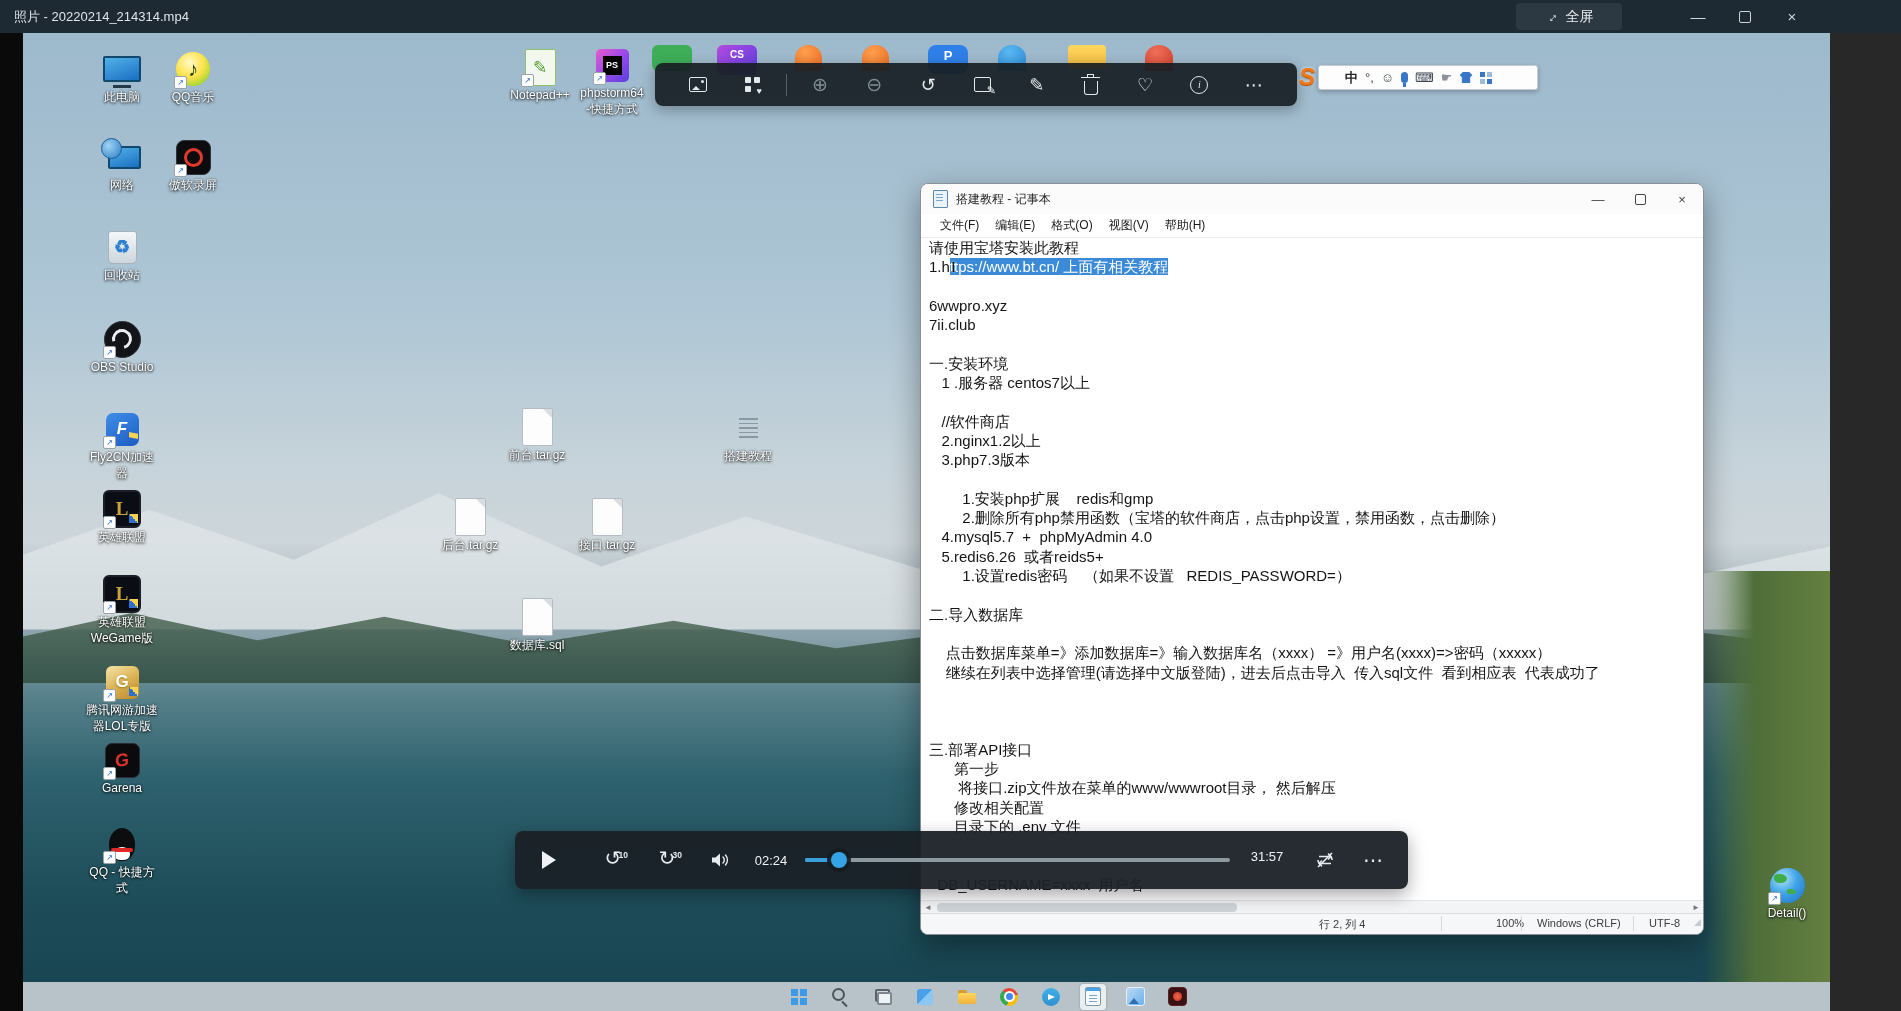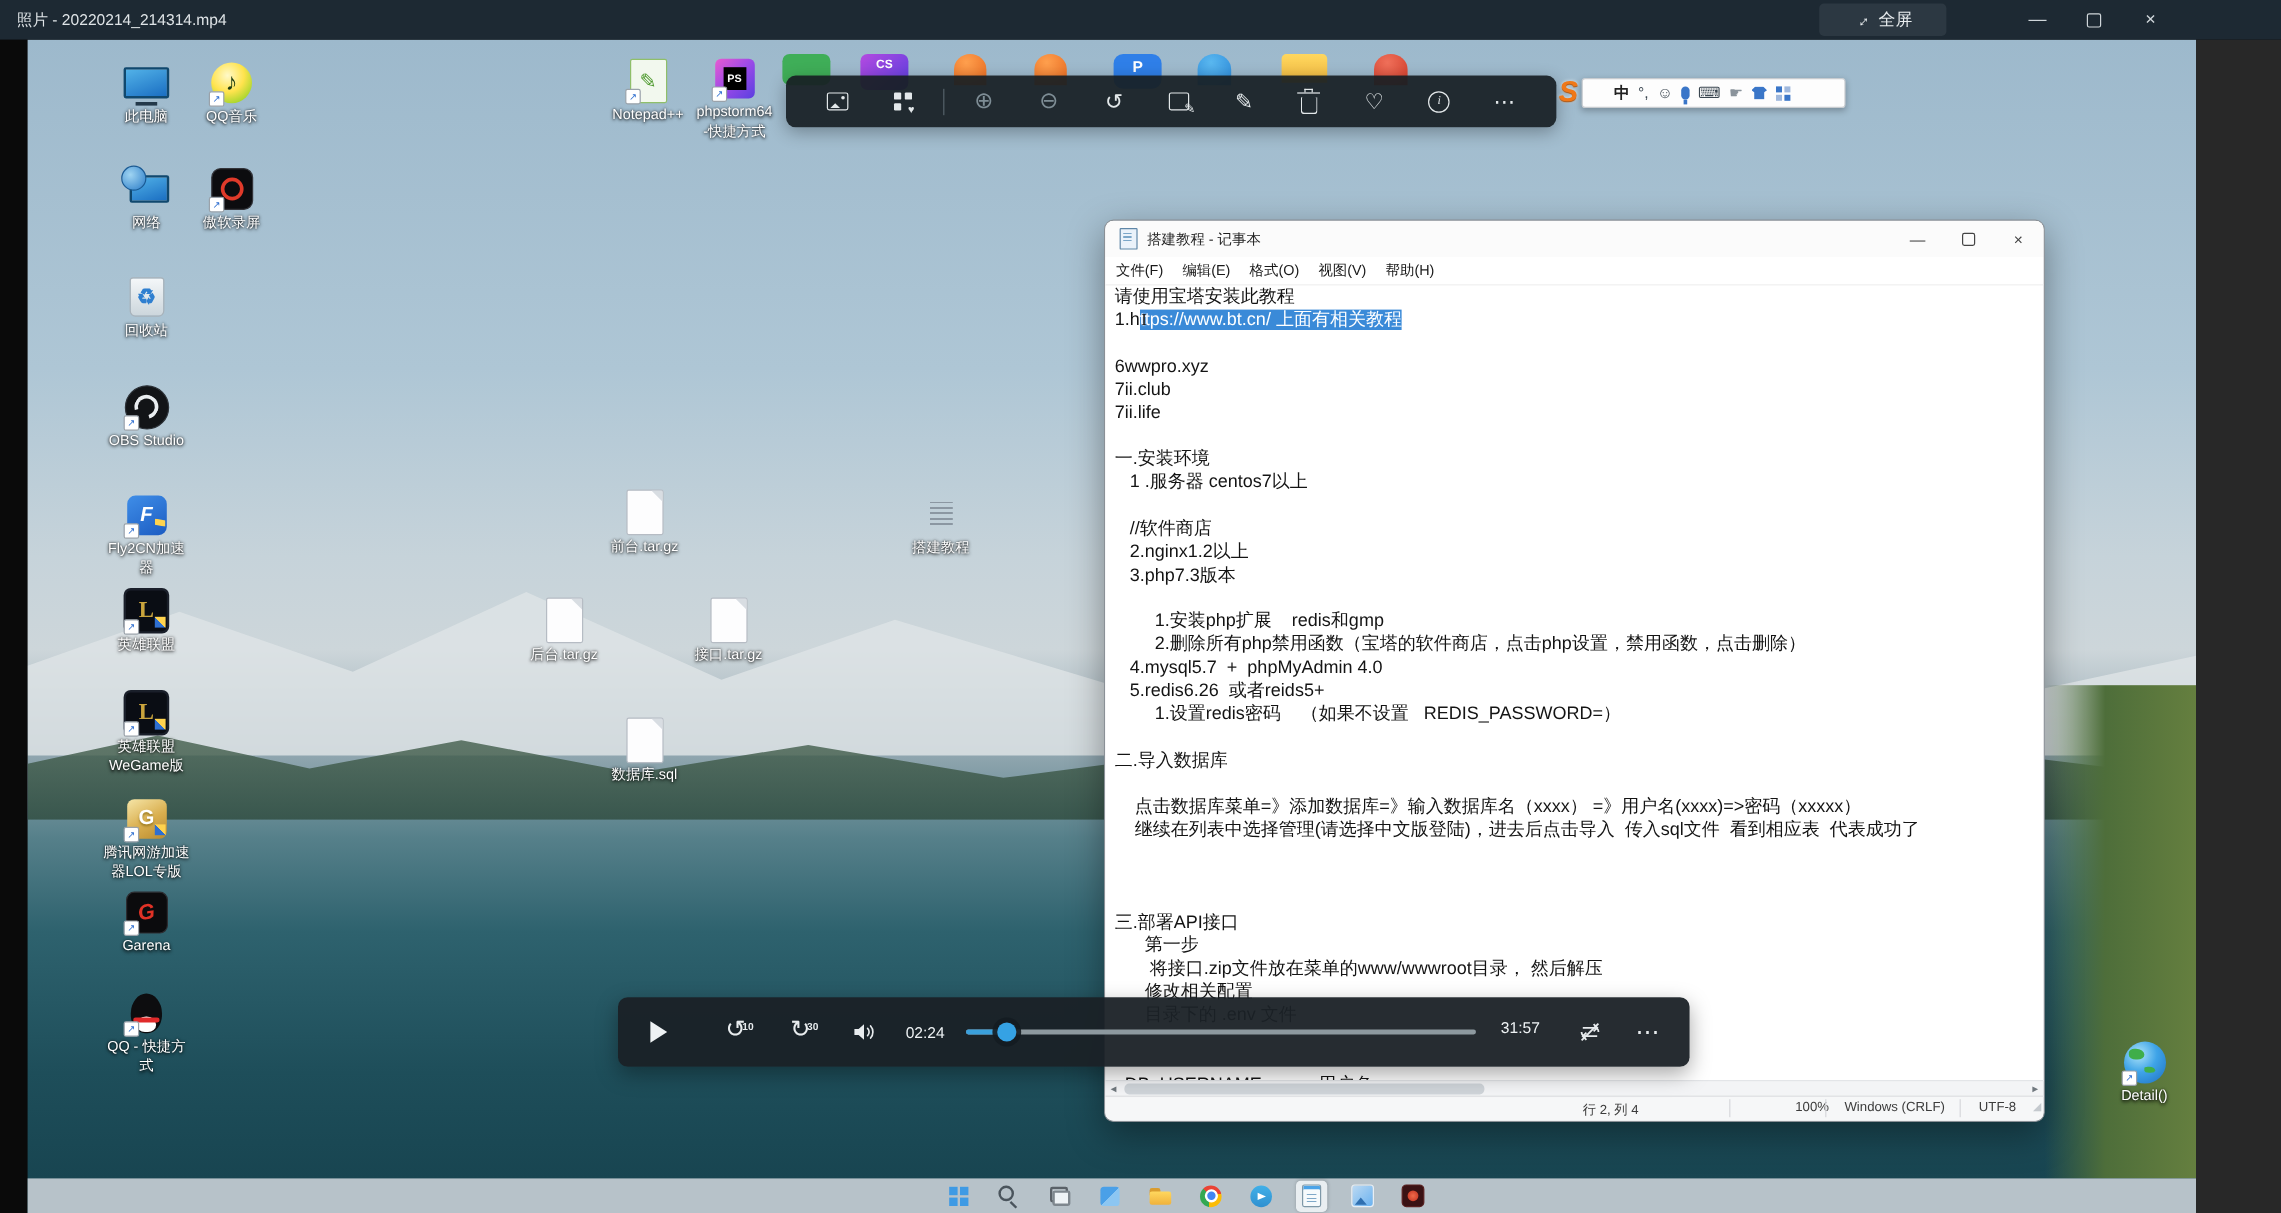--- a/index.html
+++ b/index.html
@@ -120,21 +120,21 @@
   
   .np{position:absolute;left:920px;top:183px;width:782px;height:750px;background:#fff;border:1px solid #8a9096;border-radius:8px;
     box-shadow:0 10px 30px rgba(0,0,0,.38);z-index:20;overflow:hidden;}
   .np-titlebar{position:relative;height:30px;background:#fbfbfb;display:flex;align-items:center;padding-left:12px;gap:8px;}
   .np-doc-ic{width:13px;height:16px;background:#eaf2fa;border:1px solid #5f87a8;border-radius:1px;position:relative;}
   .np-doc-ic::after{content:"";position:absolute;left:2px;top:3px;width:7px;height:8px;background:repeating-linear-gradient(#7aa6c8 0 1px,transparent 1px 3px);}
   .np-title{font-size:12px;color:#1f1f1f;}
   .np-caps{position:absolute;right:0;top:0;height:30px;display:flex;}
   .np-cap{width:42px;height:30px;display:flex;align-items:center;justify-content:center;color:#444;font-size:13px;cursor:pointer;}
   .np-cap .box{width:9px;height:9px;border:1.2px solid #444;border-radius:2px;}
-  .np-menubar{height:23px;display:flex;align-items:center;gap:10px;padding-left:6px;border-bottom:1px solid #ececec;background:#fff;}
+  .np-menubar{height:23px;display:flex;align-items:center;gap:10px;padding-left:16px;border-bottom:1px solid #ececec;background:#fff;}
   .np-menu{font-size:12px;color:#1a1a1a;padding:2px 3px;cursor:pointer;}
   .np-text{position:absolute;left:0;top:54px;right:0;bottom:33px;overflow:hidden;padding:0;background:#fff;cursor:text;}
   .np-line{white-space:pre;font-size:15px;line-height:19.3px;color:#141414;padding-left:8px;}
   .np-sel{background:#3a8ad8;color:#ffffff;}
   .ibeam{position:absolute;left:30px;top:76px;font-family:"Liberation Serif",serif;font-size:14px;color:#1a1a1a;text-shadow:0 0 2px #fff;z-index:6;}
   .np-hscroll{position:absolute;left:0;right:0;bottom:20px;height:13px;background:#f3f4f6;border-top:1px solid #e3e5e8;display:flex;align-items:center;justify-content:space-between;padding:0 3px;}
   .np-hs-ar{font-size:8px;color:#70787e;cursor:pointer;}
   .np-hs-thumb{position:absolute;left:16px;width:300px;height:9px;background:#cfd4d9;border-radius:4px;cursor:pointer;}
   .np-status{position:absolute;left:0;right:0;bottom:0;height:20px;background:#f6f7f8;border-top:1px solid #dcdee1;font-size:11px;color:#3c3c3c;}
   .np-status span{position:absolute;top:3px;}
@@ -313,21 +313,21 @@
         </div>
         <div class="lbl">phpstorm64</div>
         <div class="lbl">-快捷方式</div>
       </div>
       <div class="desk" style="left: 493px; top: 408px;">
         <div class="art file">
           <span class="g"></span>
         </div>
         <div class="lbl">前台.tar.gz</div>
       </div>
-      <div class="desk" style="left: 740px; top: 409px; font-family: Liberation Serif, serif;">
+      <div class="desk" style="left: 704px; top: 409px; font-family: Liberation Serif, serif;">
         <div class="art textfile">
           <span class="g"></span>
         </div>
         <div class="lbl">搭建教程</div>
       </div>
       <div class="desk" style="left: 426px; top: 498px;">
         <div class="art file">
           <span class="g"></span>
         </div>
         <div class="lbl">后台.tar.gz</div>
@@ -418,21 +418,20 @@
         <span class="np-menu">格式(O)</span>
         <span class="np-menu">视图(V)</span>
         <span class="np-menu">帮助(H)</span>
       </div>
     <div class="np-text" id="np-text">
         <div class="np-line">请使用宝塔安装此教程</div>
         <div class="np-line"><span>1.h</span><span class="np-sel">ttps://www.bt.cn/ 上面有相关教程</span></div>
         <div class="np-line">&nbsp;</div>
         <div class="np-line">6wwpro.xyz</div>
         <div class="np-line">7ii.club</div>
-        <div class="np-line">7ii.life</div>
         <div class="np-line">&nbsp;</div>
         <div class="np-line">一.安装环境</div>
         <div class="np-line">   1 .服务器 centos7以上</div>
         <div class="np-line">&nbsp;</div>
         <div class="np-line">   //软件商店</div>
         <div class="np-line">   2.nginx1.2以上</div>
         <div class="np-line">   3.php7.3版本</div>
         <div class="np-line">&nbsp;</div>
         <div class="np-line">        1.安装php扩展    redis和gmp</div>
         <div class="np-line">        2.删除所有php禁用函数（宝塔的软件商店，点击php设置，禁用函数，点击删除）</div>

